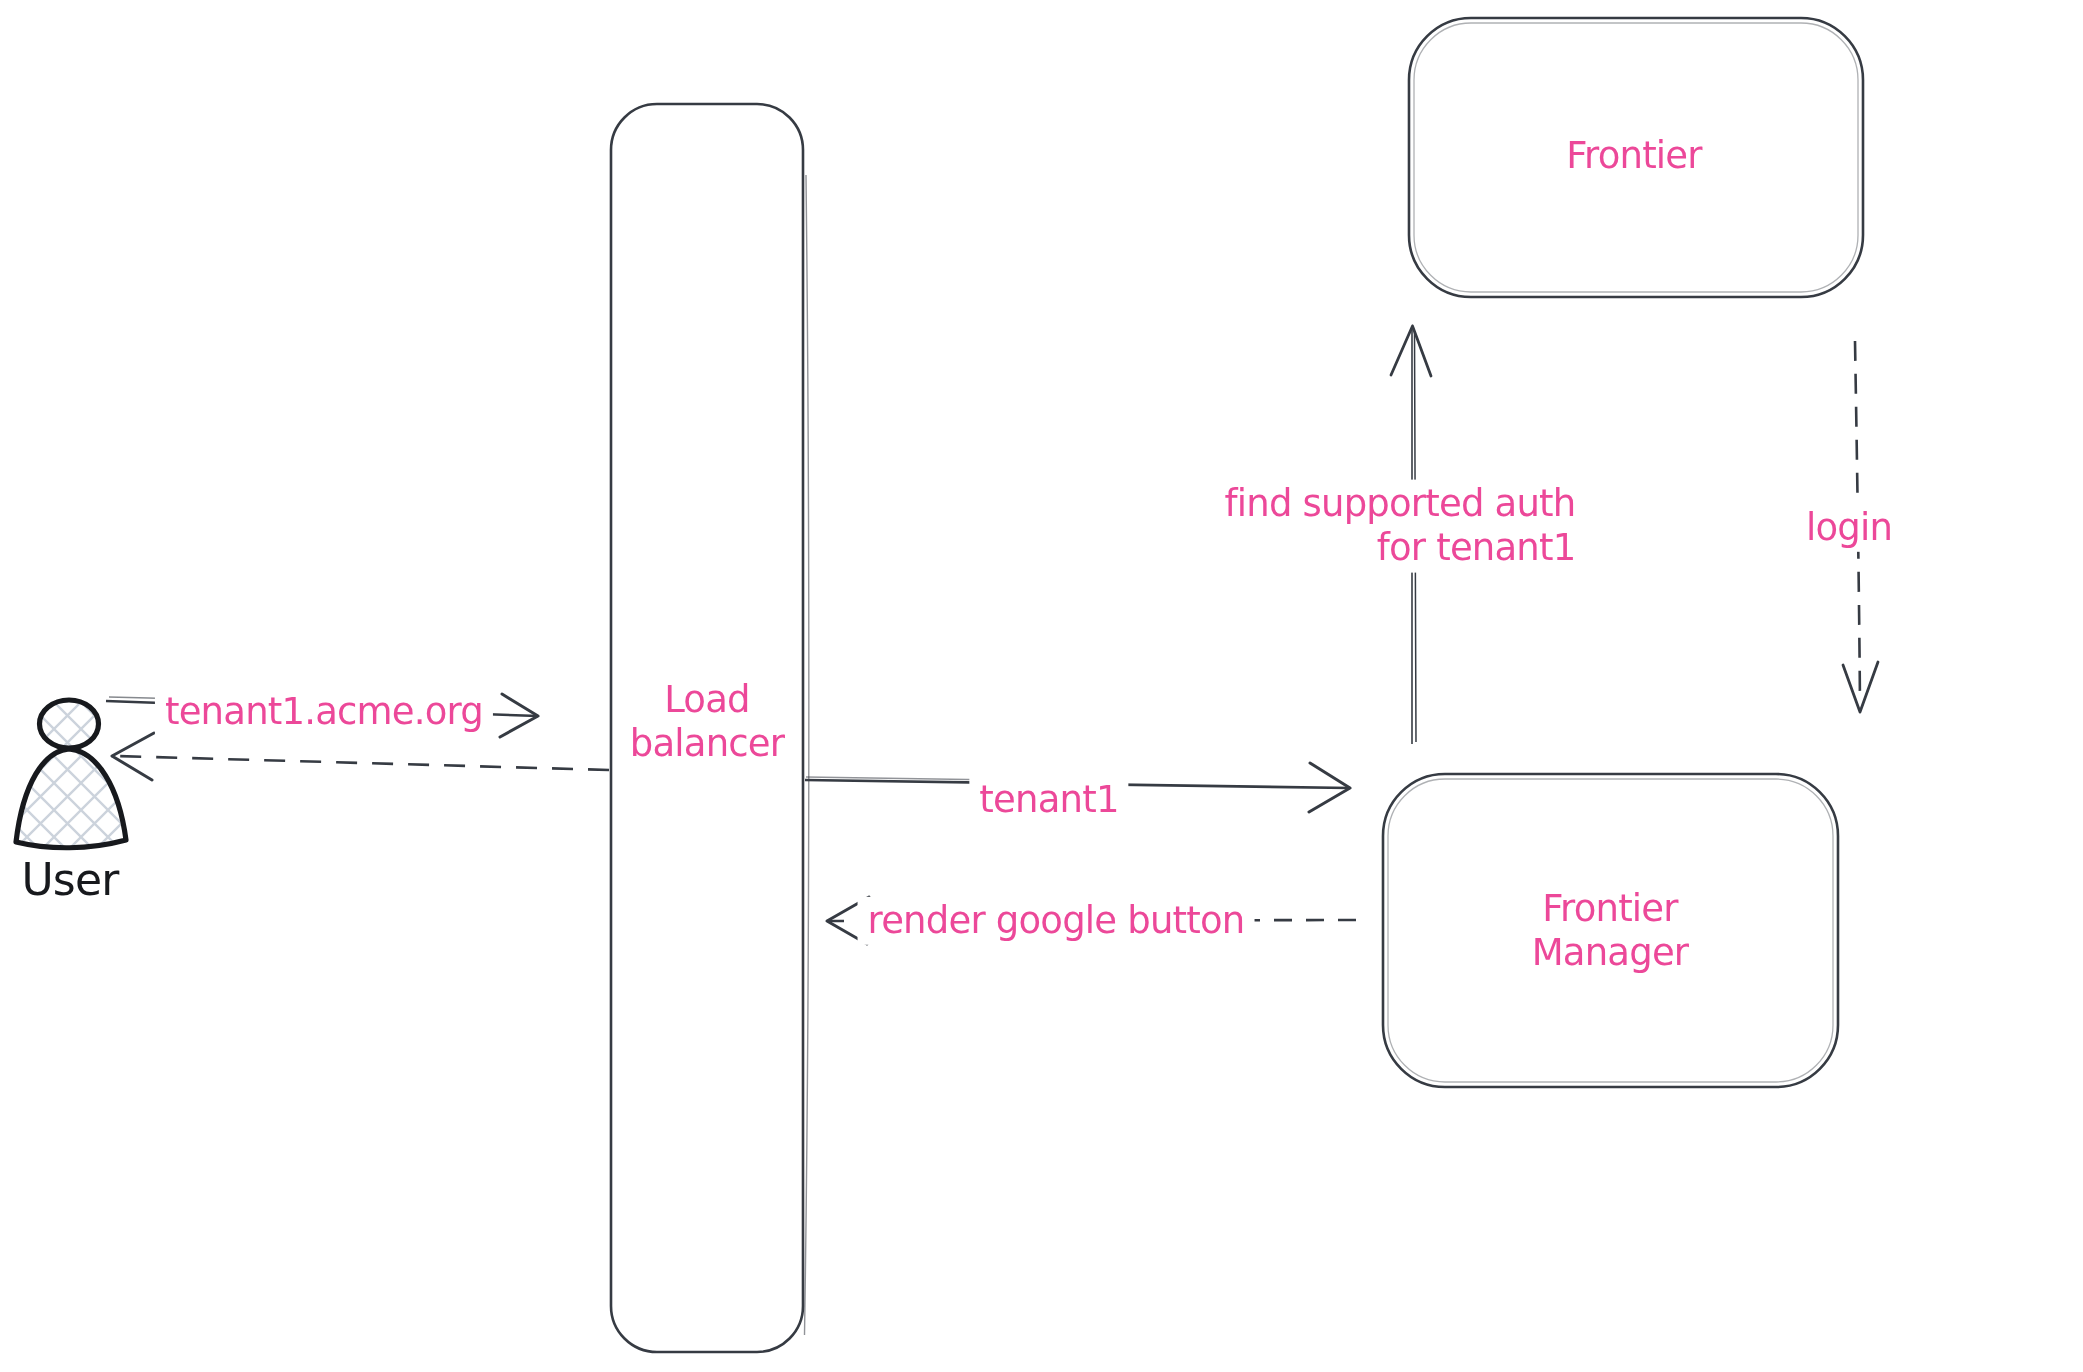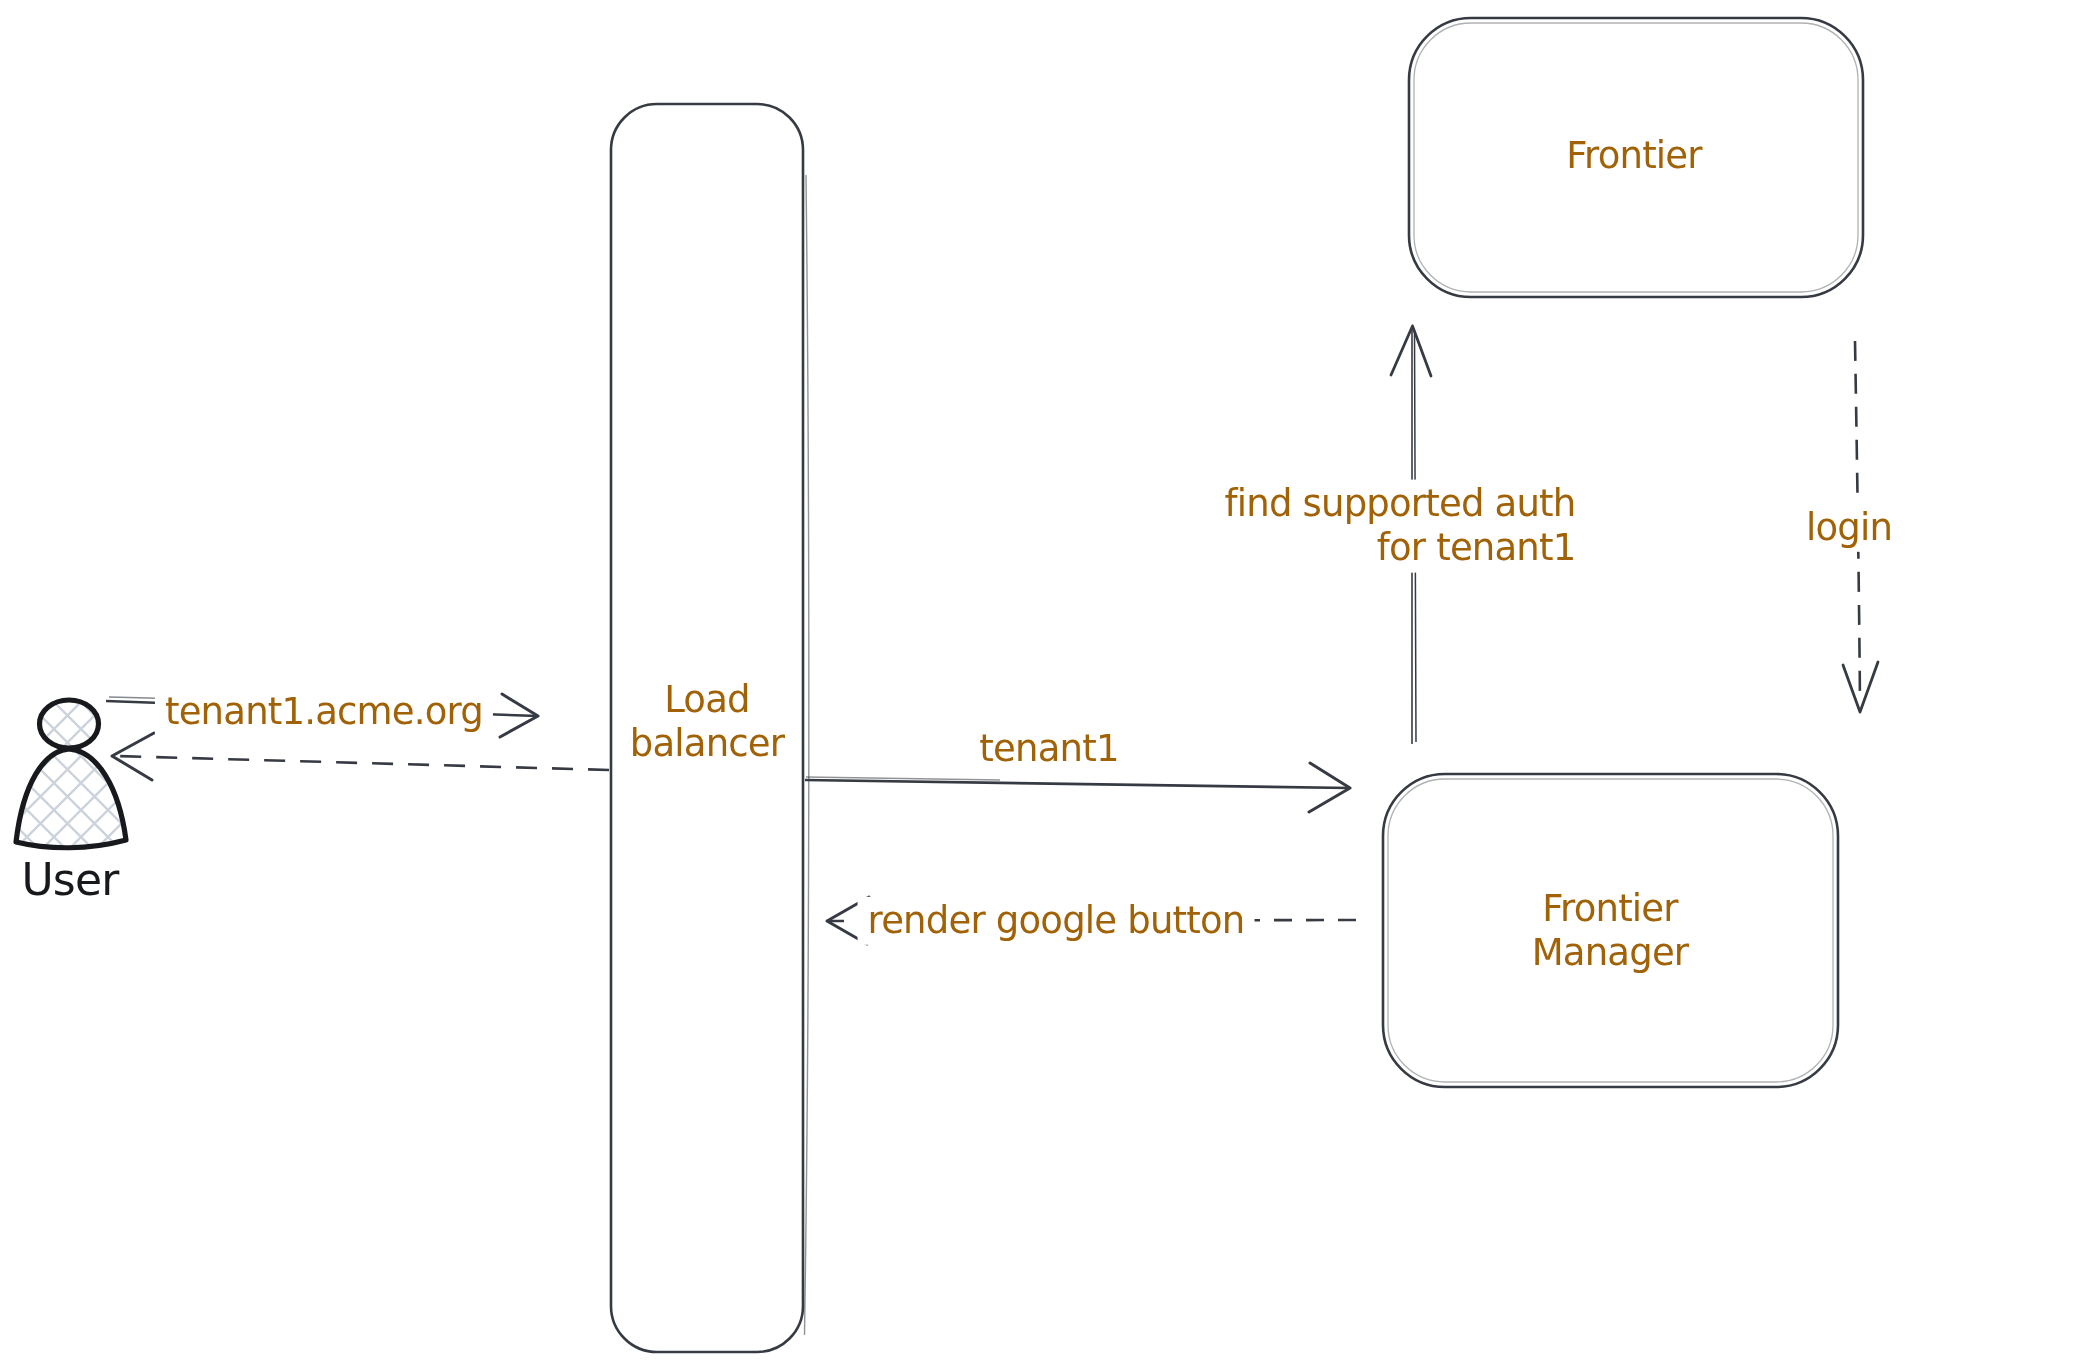--- a/index.html
+++ b/index.html
@@ -11,21 +11,21 @@
     overflow: hidden;
     font-family: "DejaVu Sans", sans-serif;
   }
   .canvas svg { position: absolute; left: 0; top: 0; }
   .label {
     position: absolute;
     transform: translate(-50%, -50%);
     font-family: "DejaVu Sans", sans-serif;
     font-size: 37px;
     letter-spacing: -0.8px;
-    color: #a16207;
+    color: #ec4899;
     white-space: nowrap;
     text-align: center;
     line-height: 1.2;
   }
   .label.bg { background: #ffffff; padding: 2px 10px; }
   .label.black { color: #17191d; }
 </style>
 </head>
 <body>
 
@@ -101,21 +101,21 @@
 
   <div class="label" style="left:1634px; top:156px;">Frontier</div>
 
   <div class="label" style="left:1610px; top:931px;">
     <div>Frontier</div>
     <div>Manager</div>
   </div>
 
   <div class="label bg" style="left:324px; top:712px;">tenant1.acme.org</div>
 
-  <div class="label bg" style="left:1049px; top:749px;">tenant1</div>
+  <div class="label bg" style="left:1049px; top:800px;">tenant1</div>
 
   <div class="label bg" style="left:1056px; top:921px;">render google button</div>
 
   <div class="label bg" style="left:1400px; top:526px;text-align:right;">
     <div>find supported auth</div>
     <div>for tenant1</div>
   </div>
 
   <div class="label bg" style="left:1849px; top:528px;">
     <div>login</div>

